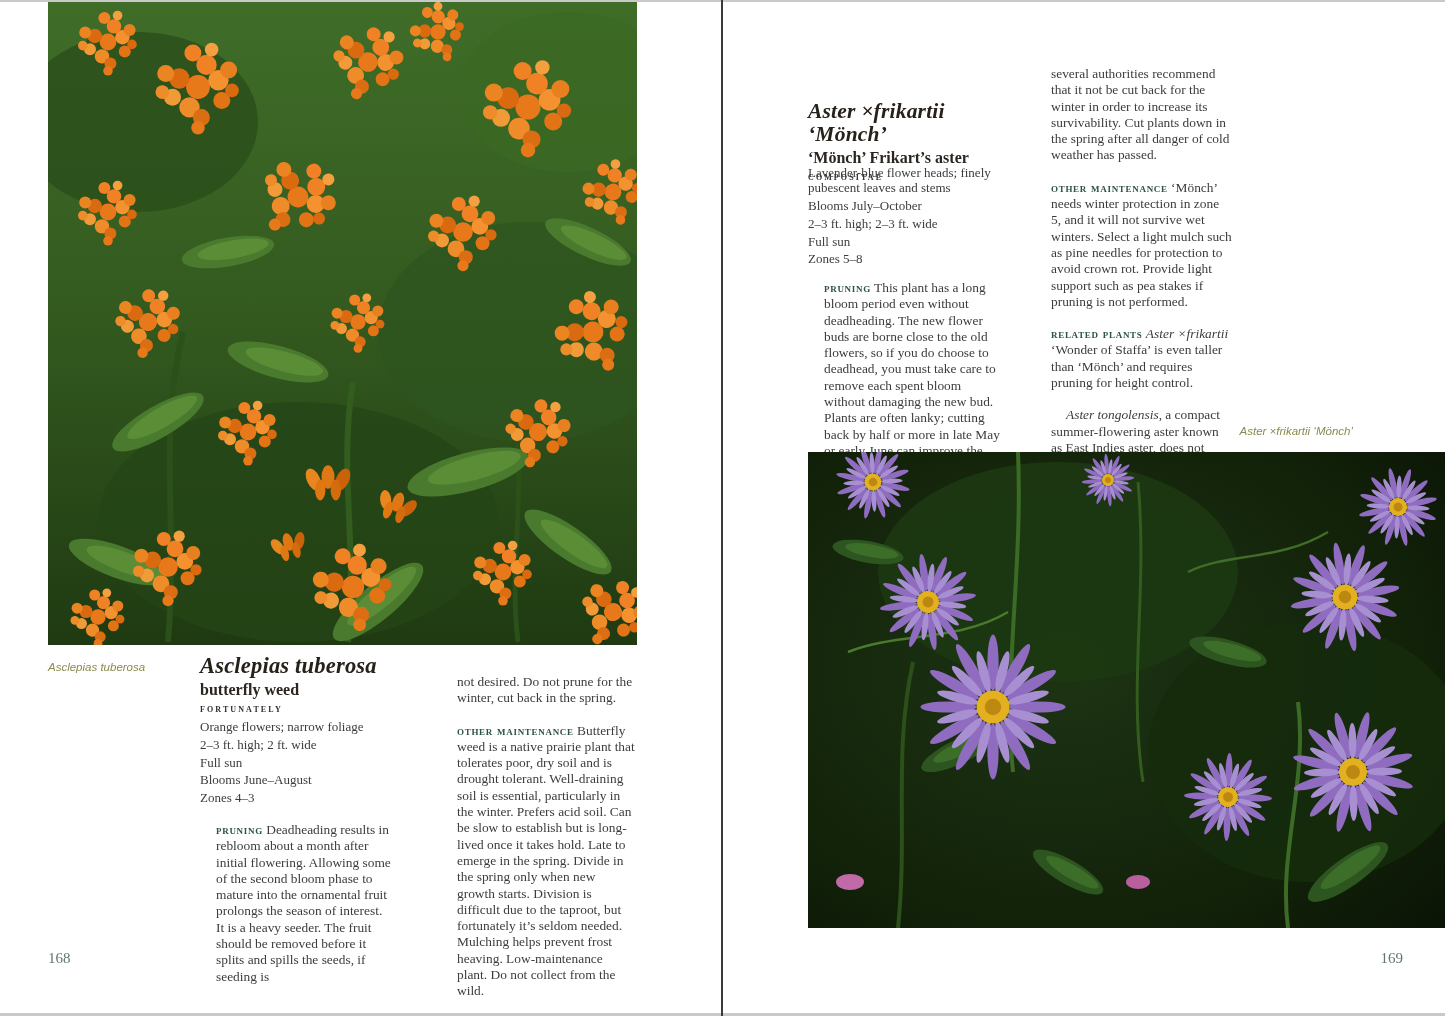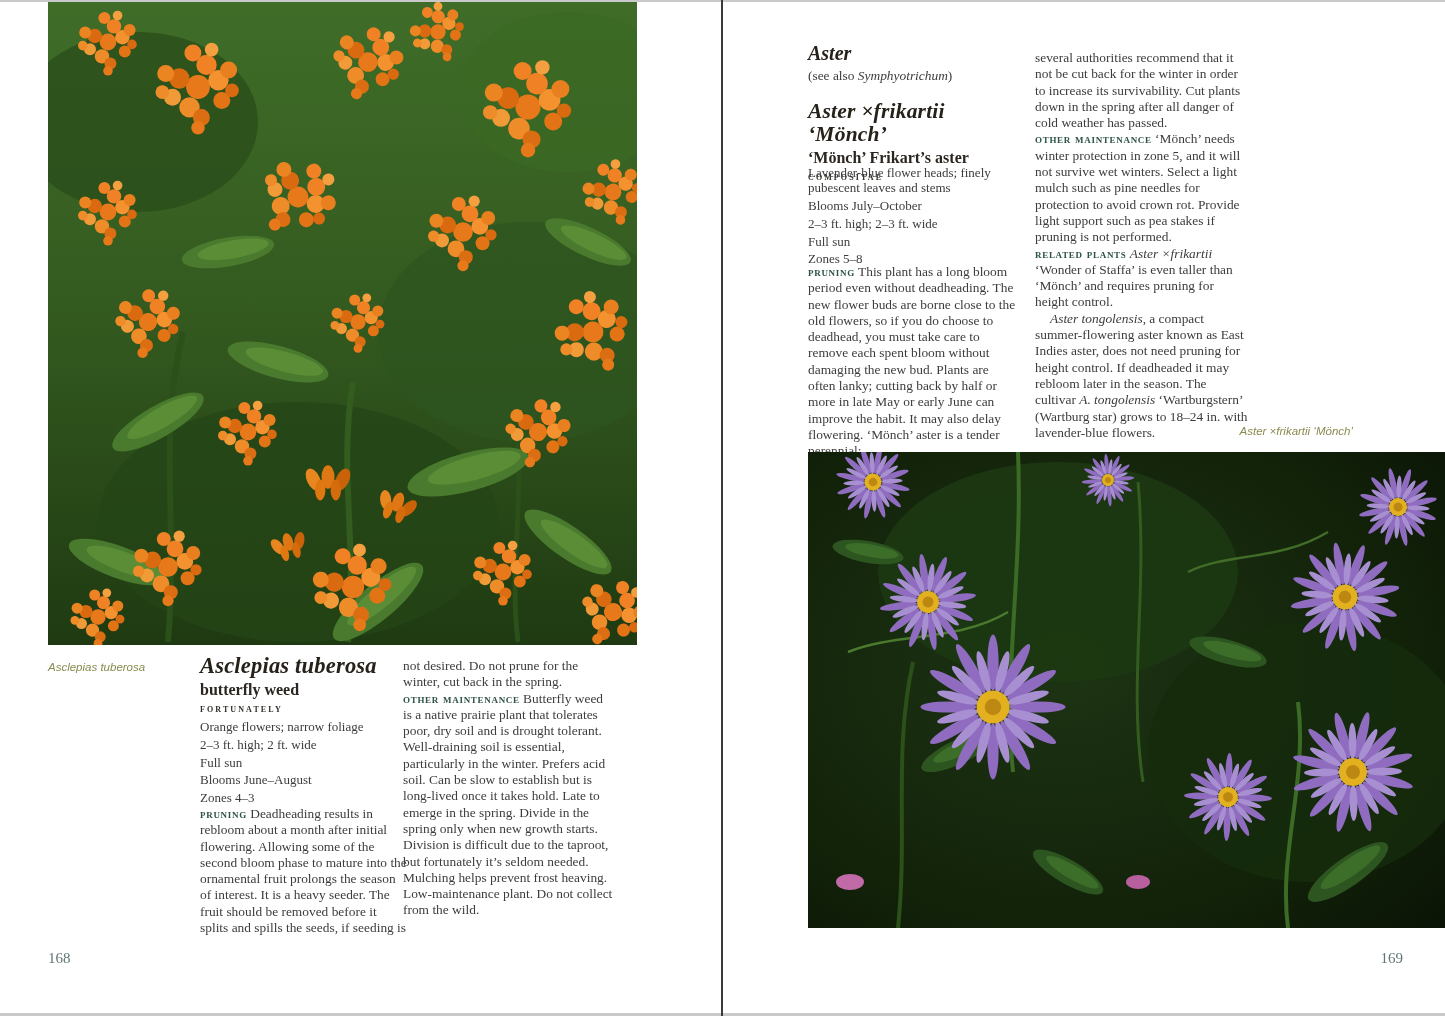--- a/index.html
+++ b/index.html
@@ -4,21 +4,21 @@
 <style>
   html,body{margin:0;padding:0;}
   body{
     width:1445px;height:1016px;position:relative;background:#ffffff;
     font-family:"Liberation Serif", serif;overflow:hidden;
   }
   .abs{position:absolute;}
   .edge{background:#c9c9c9;}
   .gutter{background:#3a3a3a;}
   .body-text{font-size:13.4px;line-height:16.3px;color:#3c3c3c;text-align:left;}
-  .body-text p{margin:0;}
+  .body-text p{margin:16px;}
   .seg-normal{font-style:normal;}
   .seg-italic{font-style:italic;}
   .seg-label{
     font-variant:small-caps;font-weight:bold;color:#2d5348;letter-spacing:0.7px;
   }
   .indent-first{text-indent:15px;}
   .sp-title{
     font-weight:bold;font-style:italic;color:#262119;letter-spacing:0.2px;
   }
   .left-title{font-size:22.5px;line-height:24px;}
@@ -140,36 +140,30 @@
     <div class="detail-item">2–3 ft. high; 2 ft. wide</div>
     <div class="detail-item">Full sun</div>
     <div class="detail-item">Blooms June–August</div>
     <div class="detail-item">Zones 4–3</div>
   </div>
 
   <div class="abs body-text" style="left:200px;top:806px;width:208px;">
     <p><span class="seg-label">pruning</span><span class="seg-normal"> Deadheading results in rebloom about a month after initial flowering. Allowing some of the second bloom phase to mature into the ornamental fruit prolongs the season of interest. It is a heavy seeder. The fruit should be removed before it splits and spills the seeds, if seeding is</span></p>
   </div>
 
-  <div class="abs body-text" style="left:403px;top:658px;width:211px;">
+  <div class="abs body-text" style="left:441px;top:658px;width:211px;">
     <p><span class="seg-normal">not desired. Do not prune for the winter, cut back in the spring.</span></p>
     <p><span class="seg-label">other maintenance</span><span class="seg-normal"> Butterfly weed is a native prairie plant that tolerates poor, dry soil and is drought tolerant. Well-draining soil is essential, particularly in the winter. Prefers acid soil. Can be slow to establish but is long-lived once it takes hold. Late to emerge in the spring. Divide in the spring only when new growth starts. Division is difficult due to the taproot, but fortunately it’s seldom needed. Mulching helps prevent frost heaving. Low-maintenance plant. Do not collect from the wild.</span></p>
   </div>
 
   <div class="abs page-num" style="left:48px;top:950px;">168</div>
 </div>
 
 <div class="abs" style="left:723px;top:0;width:722px;height:1016px;">
 
-  <div class="abs" style="left:85px;top:42px;width:210px;">
-    <div class="genus-title">Aster</div>
-    <div class="body-text" style="margin-top:4px;">
-      <p><span class="seg-normal">(see also </span><span class="seg-italic">Symphyotrichum</span><span class="seg-normal">)</span></p>
-    </div>
-  </div>
 
   <div class="abs" style="left:85px;top:100px;width:215px;">
     <div class="sp-title right-title">Aster ×frikartii ‘Mönch’</div>
     <div class="common-name">‘Mönch’ Frikart’s aster</div>
     <div class="family">compositae</div>
   </div>
 
   <div class="abs details" style="left:85px;top:165px;width:190px;">
     <div class="detail-item">Lavender-blue flower heads; finely pubescent leaves and stems</div>
     <div class="detail-item">Blooms July–October</div>

